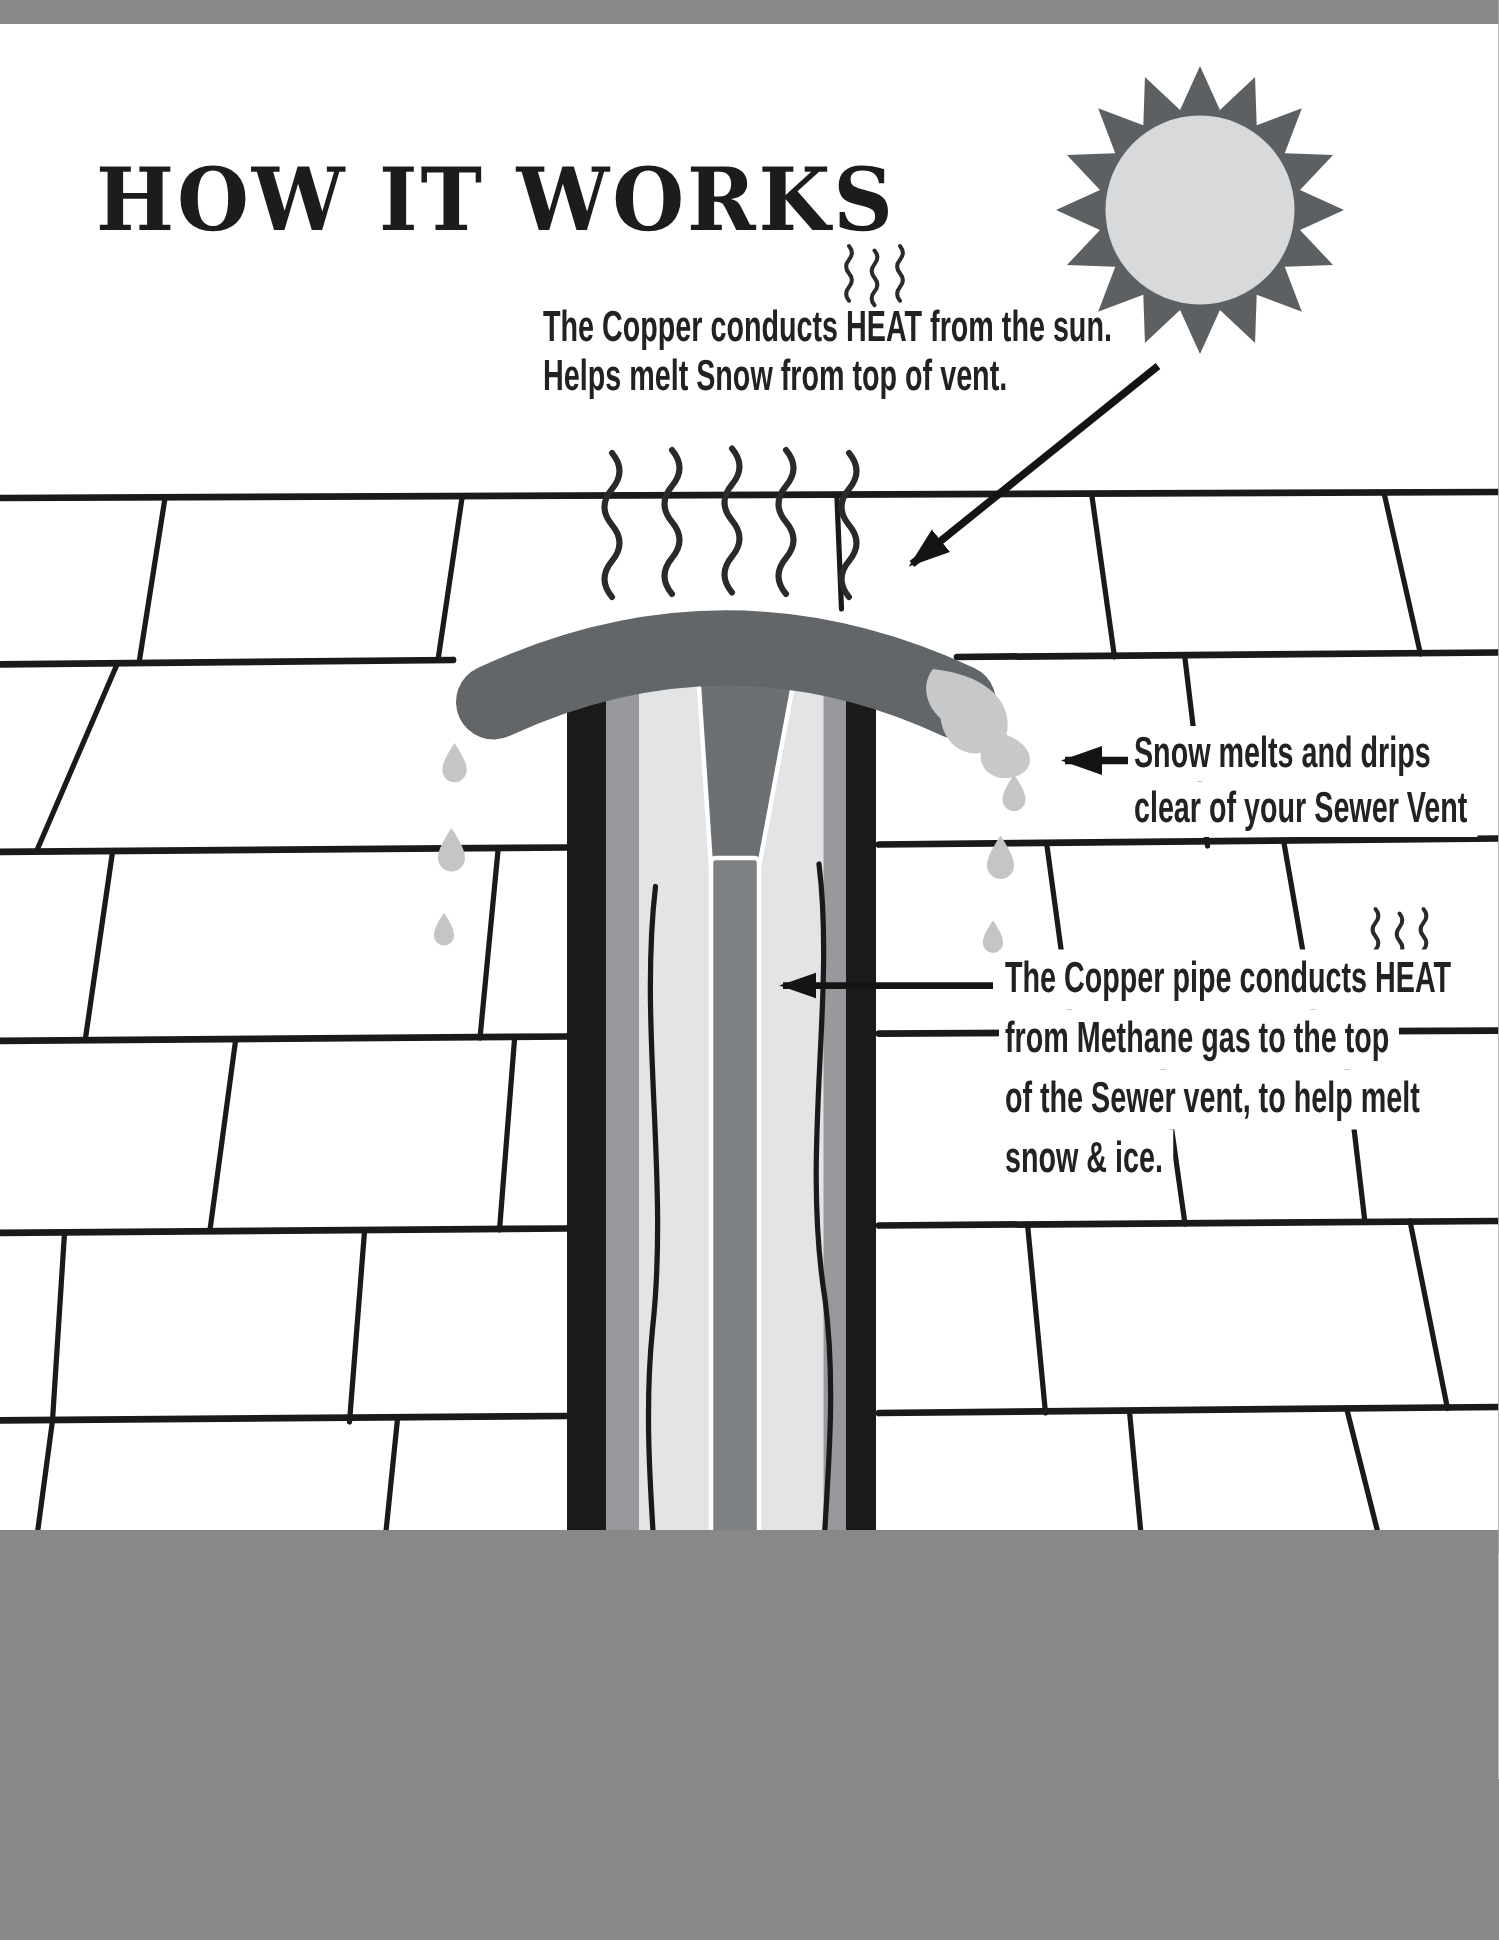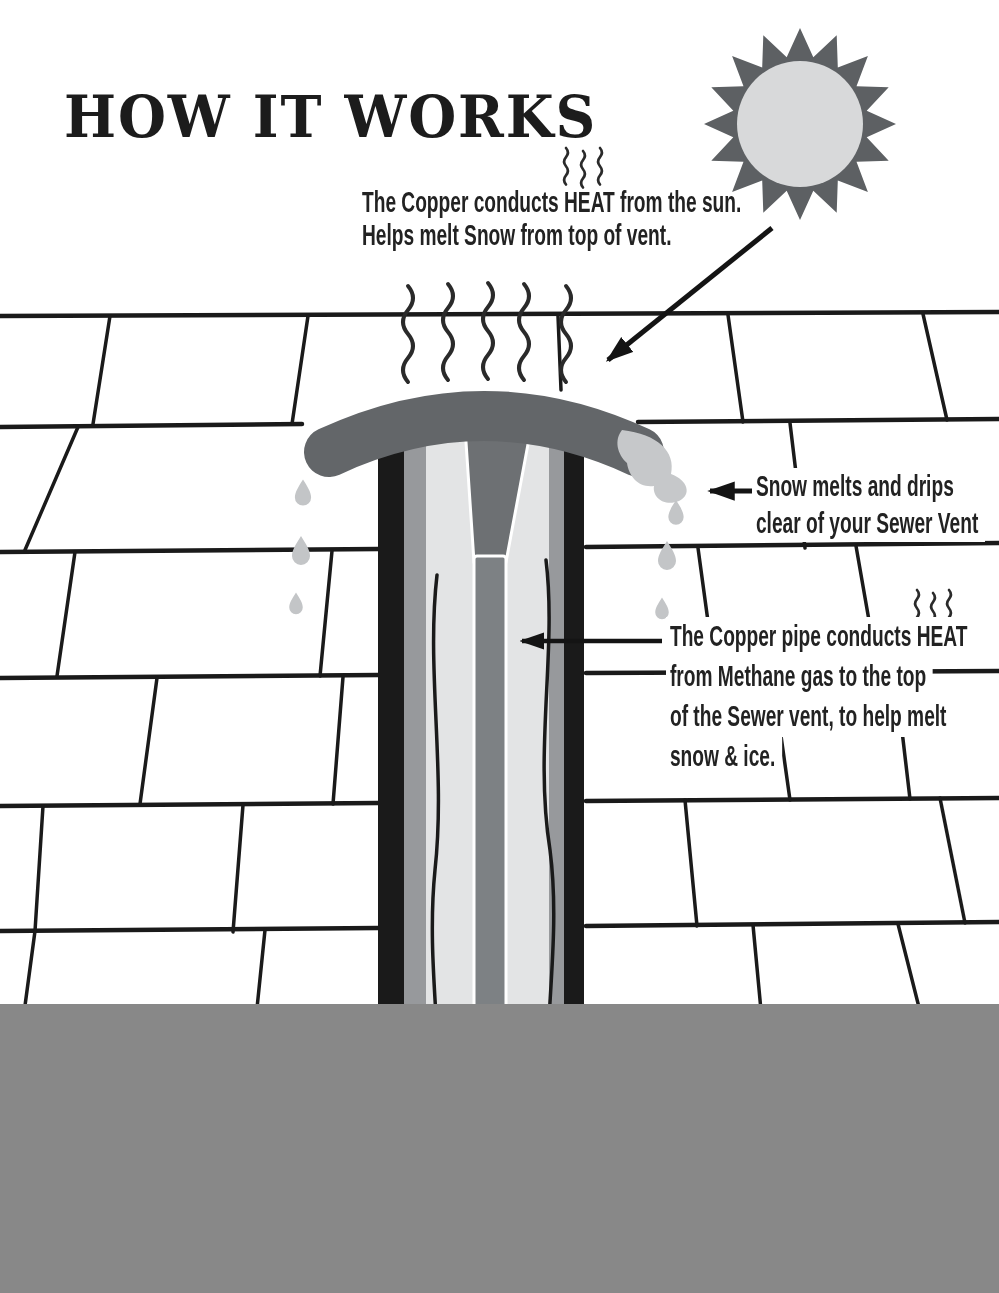--- a/index.html
+++ b/index.html
@@ -7,21 +7,21 @@
     --dark-gray:#636669;
     --mid-gray:#7a7d80;
     --steel:#97999c;
     --light-gray:#e3e4e5;
     --snow:#c6c8ca;
     --sun-disc:#d8d9da;
     --paper:#ffffff;
   }
   html,body{margin:0;padding:0;background:#888;}
   .page{
-    position:relative;width:999px;height:1004px;margin:0 auto;
+    position:relative;width:999px;height:1004px;margin:16px auto;
     background:var(--paper);overflow:hidden;
     font-family:"Liberation Sans",sans-serif;
   }
   .diagram-svg{position:absolute;left:0;top:0;width:999px;height:1293px;}
 
   .ink-line{stroke:var(--ink);stroke-width:4.5;stroke-linecap:round;fill:none;}
   .joint{stroke:var(--ink);stroke-width:3.5;stroke-linecap:round;fill:none;}
   .squiggle{stroke:#2a2a2a;fill:none;stroke-linecap:round;}
   .arrow-line{stroke:#141414;fill:none;stroke-linecap:butt;}
 

